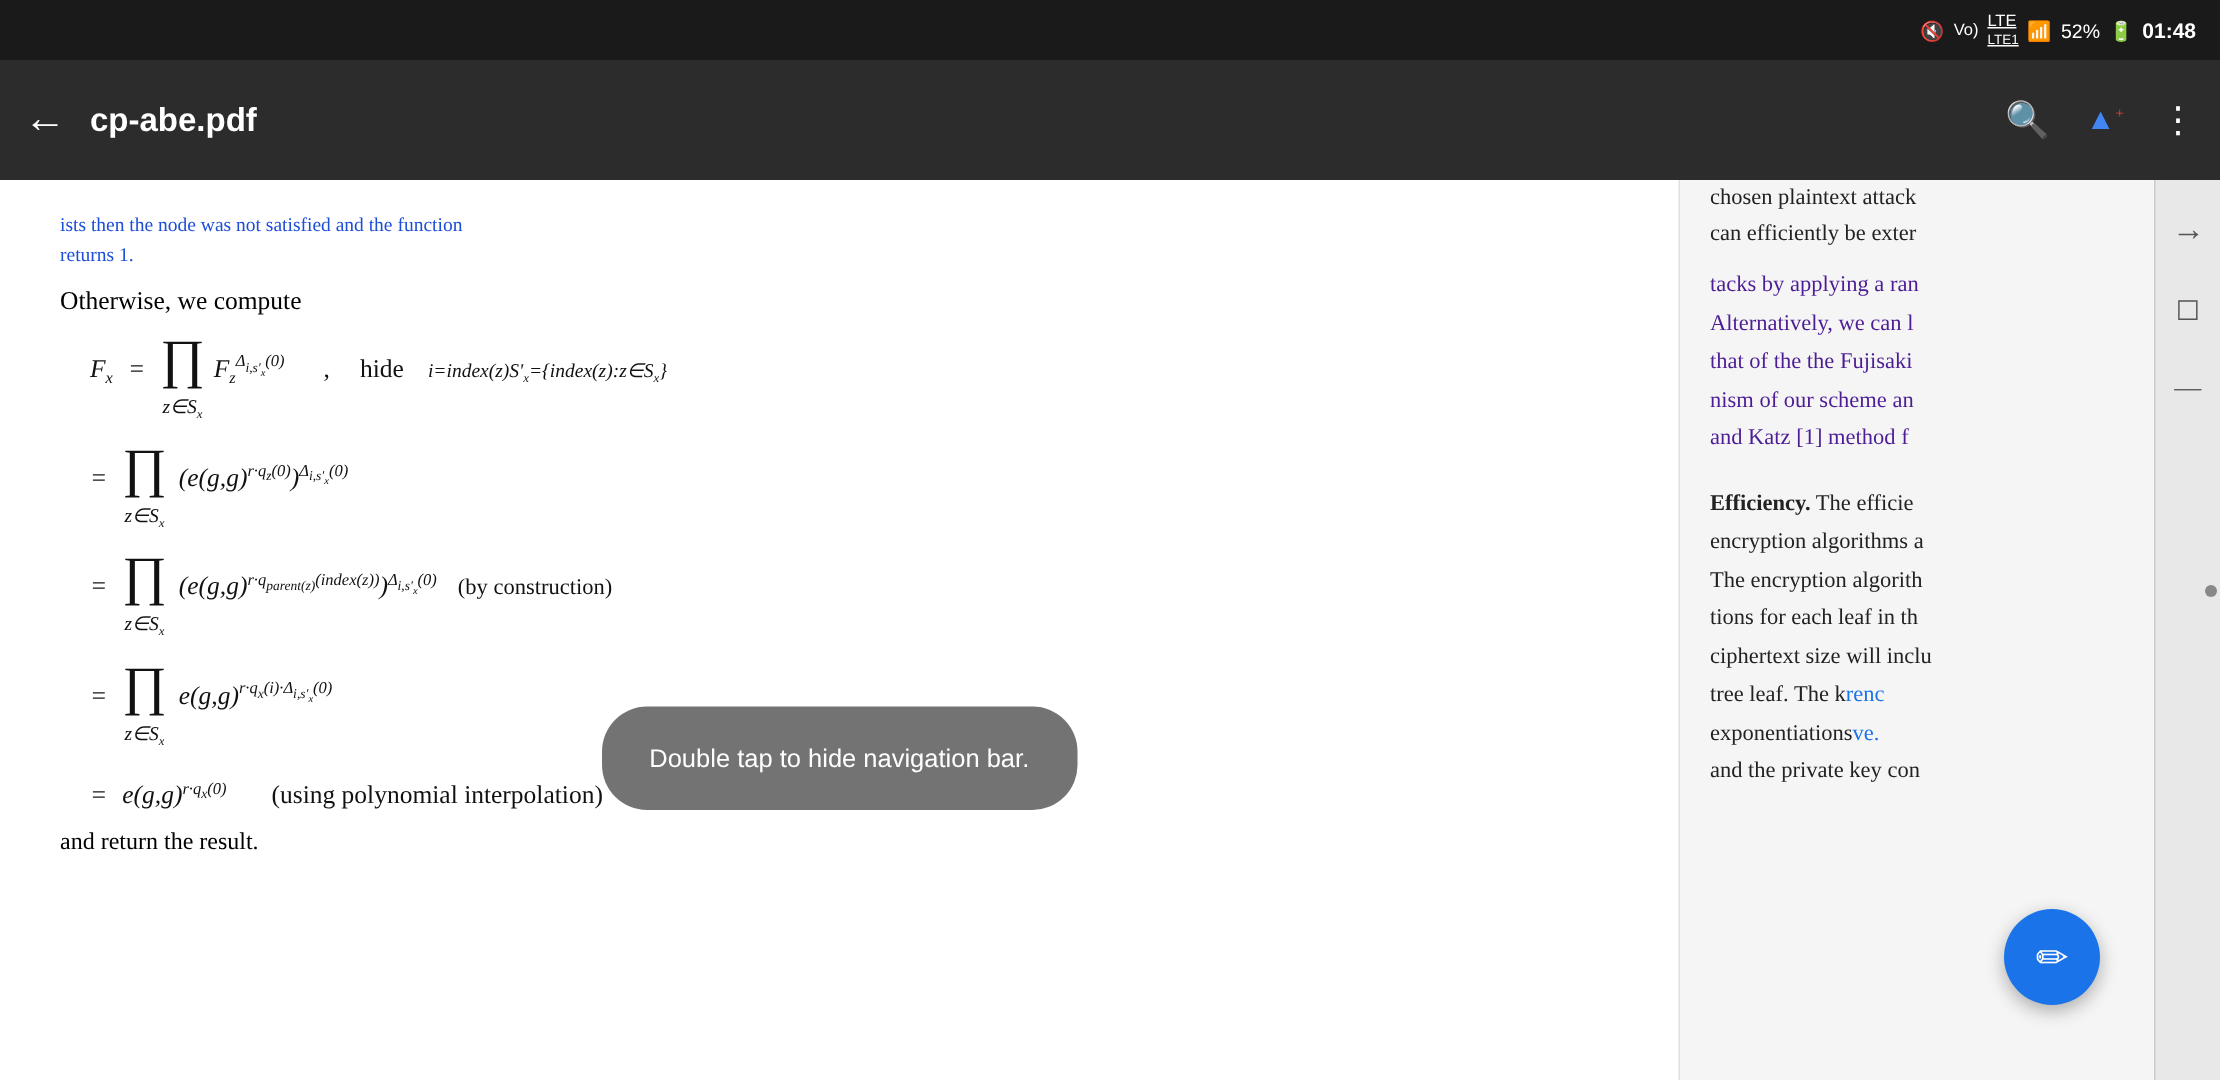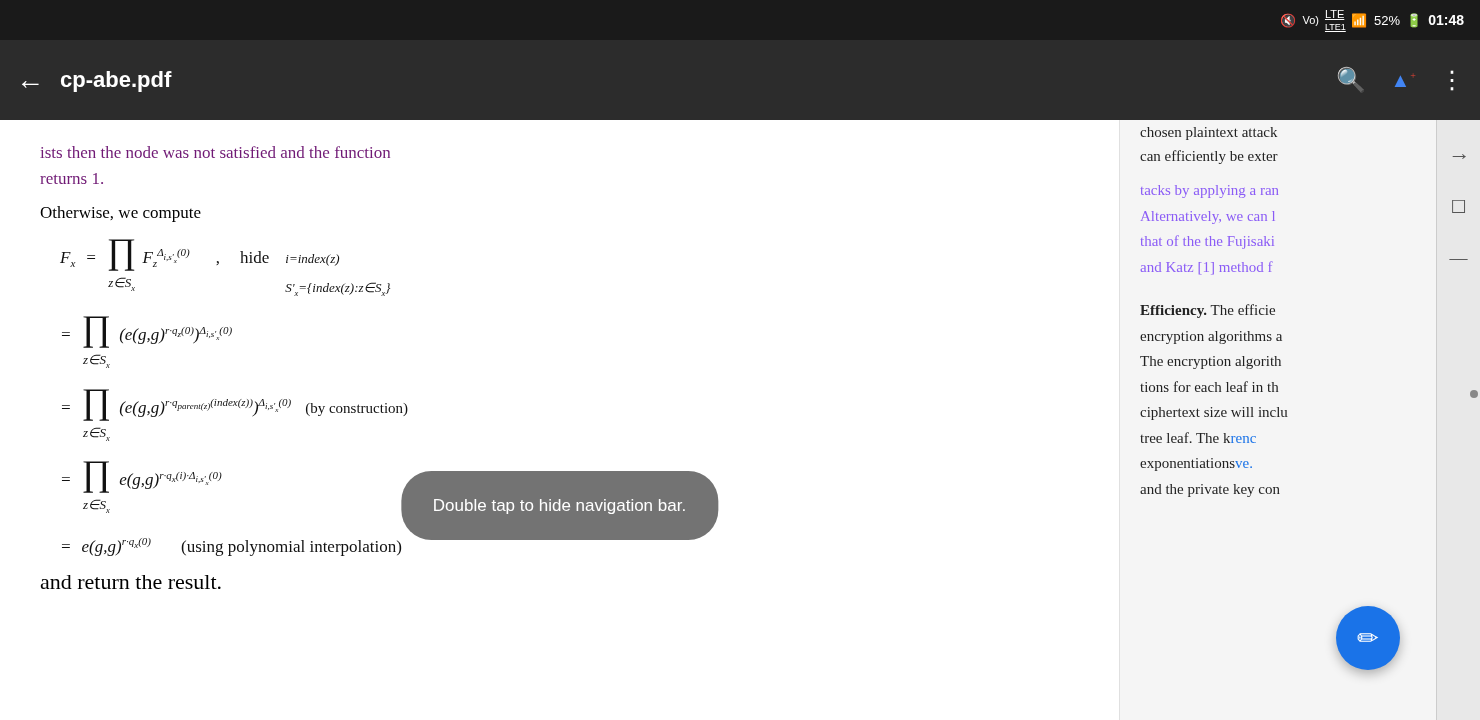--- a/index.html
+++ b/index.html
@@ -162,21 +162,21 @@
     }
 
     .otherwise-text {
       font-style: normal;
       font-size: 17px;
       margin-bottom: 10px;
     }
 
     .and-return {
       font-style: normal;
-      font-size: 22px;
+      font-size: 16px;
       margin-top: 1px;
     }
   </style>
 </head>
 <body>
 
 <div class="status-bar">
   <div class="status-icons">
     <span>🔇</span>
     <span style="font-size:11px;">Vo)</span>
@@ -195,42 +195,42 @@
     <span class="top-icon">🔍</span>
     <span class="top-icon" style="font-size:20px; color:#4285f4;">▲<sup style="font-size:10px; color:#ea4335;">+</sup></span>
     <span class="top-icon">⋮</span>
   </div>
 </div>
 
 <div class="content-area">
 
   <div class="pdf-panel">
 
-    <div style="font-size:17px; color:#701a75; margin-bottom:12px; line-height:1.5;">
+    <div style="font-size:13px; color:#1d4ed8; margin-bottom:12px; line-height:1.5;">
       <div>ists then the node was not satisfied and the function</div>
       <div>returns 1.</div>
     </div>
 
     <div class="otherwise-text">Otherwise, we compute</div>
 
     <div class="math-section">
 
       <div style="display:flex; align-items:baseline; margin: 8px 0 4px 20px; font-style:italic; font-size:17px;">
         <span><i>F</i><sub>x</sub></span>
         <span style="margin: 0 10px;">=</span>
         <span style="display:flex; flex-direction:column; align-items:center;">
           <span style="font-size:36px; line-height:1;">∏</span>
           <span style="font-size:13px;"><i>z</i>∈<i>S</i><sub>x</sub></span>
         </span>
         <span style="margin: 0 6px;">
           <i>F</i><sub><i>z</i></sub><sup style="font-size:11px;margin-top:24px;">Δ<sub style="font-size:9px;"><i>i</i>,<i>s'</i><sub style="font-size:7px;"><i>x</i></sub></sub>(0)</sup>
         </span>
         <span style="margin: 0 20px; font-style:normal;">,</span>
         <span style="font-style:normal; margin-right:10px;">hide</span>
-        <span style="display:flex; flex-direction:column; font-size:13px; margin-left:6px;">
+        <span style="display:flex; flex-direction:row; font-size:13px; margin-left:6px;">
           <span><i>i</i>=index(<i>z</i>)</span>
           <span><i>S'</i><sub>x</sub>={index(<i>z</i>):<i>z</i>∈<i>S</i><sub>x</sub>}</span>
         </span>
       </div>
 
       <div style="display:flex; align-items:baseline; margin: 8px 0 4px 20px; font-style:italic; font-size:17px;">
         <span style="margin-right:10px;">=</span>
         <span style="display:flex; flex-direction:column; align-items:center;">
           <span style="font-size:36px; line-height:1;">∏</span>
           <span style="font-size:13px;"><i>z</i>∈<i>S</i><sub>x</sub></span>
@@ -281,24 +281,25 @@
 
   <div class="right-panel">
 
     <div class="right-text">
 
       <div style="font-size:15px; color:#222; margin-bottom:10px;">
         <div>chosen plaintext attack</div>
         <div>can efficiently be exter</div>
       </div>
 
-      <div style="font-size:15px; color:#8b5cf6; line-height:1.7;">
+      <div style="font-size:15px; color:#4c1d95; line-height:1.7;">
         <div>tacks by applying a ran</div>
         <div>Alternatively, we can l</div>
         <div>that of the the Fujisaki</div>
+        <div>nism of our scheme an</div>
         <div>and Katz [1] method f</div>
       </div>
 
       <div class="efficiency-section">
         <div style="margin-top:18px; font-size:15px; color:#222; line-height:1.7;">
           <span style="font-weight:bold; font-style:normal;">Efficiency.</span>
           <span> The efficie</span><br>
           <span>encryption algorithms a</span><br>
           <span>The encryption algorith</span><br>
           <span>tions for each leaf in th</span><br>

